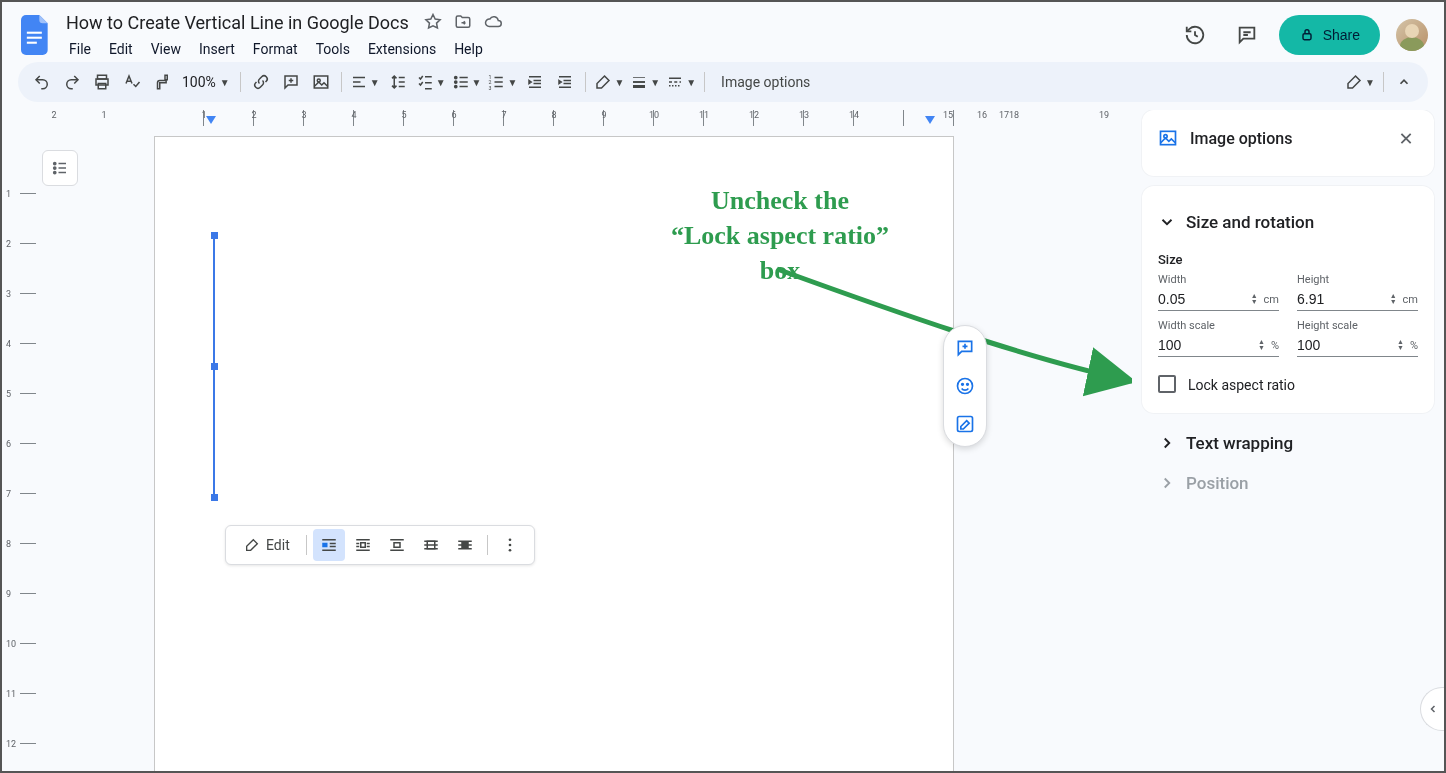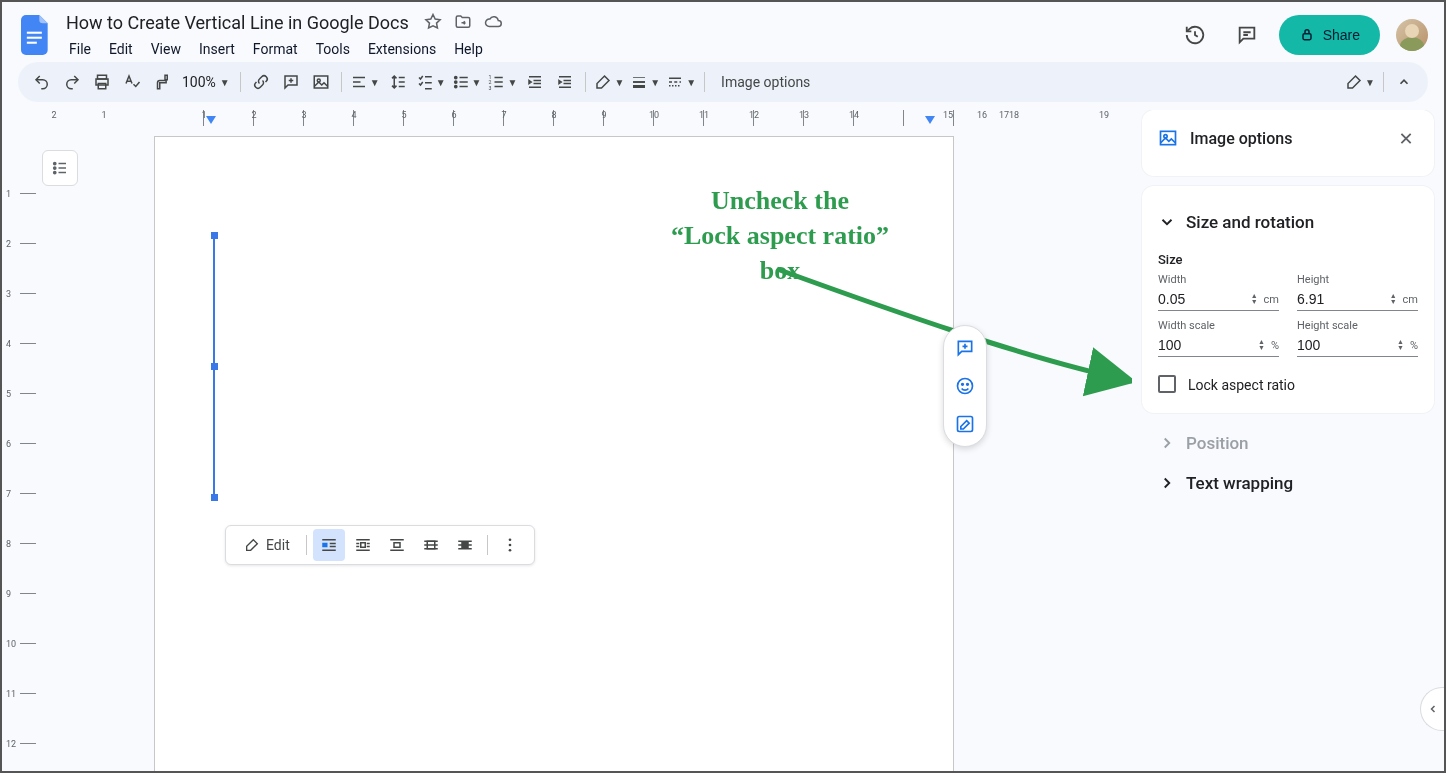--- a/index.html
+++ b/index.html
@@ -628,31 +628,31 @@
         </div>
       </div>
 
       <div class="checkbox-row">
         <div class="chk"></div>
         <span class="chk-label">Lock aspect ratio</span>
       </div>
     </div>
 
     <div class="section-row" style="padding-left:16px;">
+      <svg width="18" height="18" viewBox="0 0 24 24" stroke="#202124" stroke-width="2.5" fill="none">
+          <path d="M9 6l6 6-6 6"></path>
+        </svg>
+      <span class="section-title">Text wrapping</span>
+    </div>
+
+    <div class="section-row" style="padding-left:16px;">
       <svg width="18" height="18" viewBox="0 0 24 24" stroke="#9aa0a6" stroke-width="2.5" fill="none">
           <path d="M9 6l6 6-6 6"></path>
         </svg>
       <span class="section-title disabled">Position</span>
-    </div>
-
-    <div class="section-row" style="padding-left:16px;">
-      <svg width="18" height="18" viewBox="0 0 24 24" stroke="#202124" stroke-width="2.5" fill="none">
-          <path d="M9 6l6 6-6 6"></path>
-        </svg>
-      <span class="section-title">Text wrapping</span>
     </div>
   </div>
 </div>
 
 <div class="side-tab">
   <svg width="12" height="12" viewBox="0 0 24 24" stroke="currentColor" stroke-width="3" fill="none">
       <path d="M15 6l-6 6 6 6"></path>
     </svg>
 </div>
 

